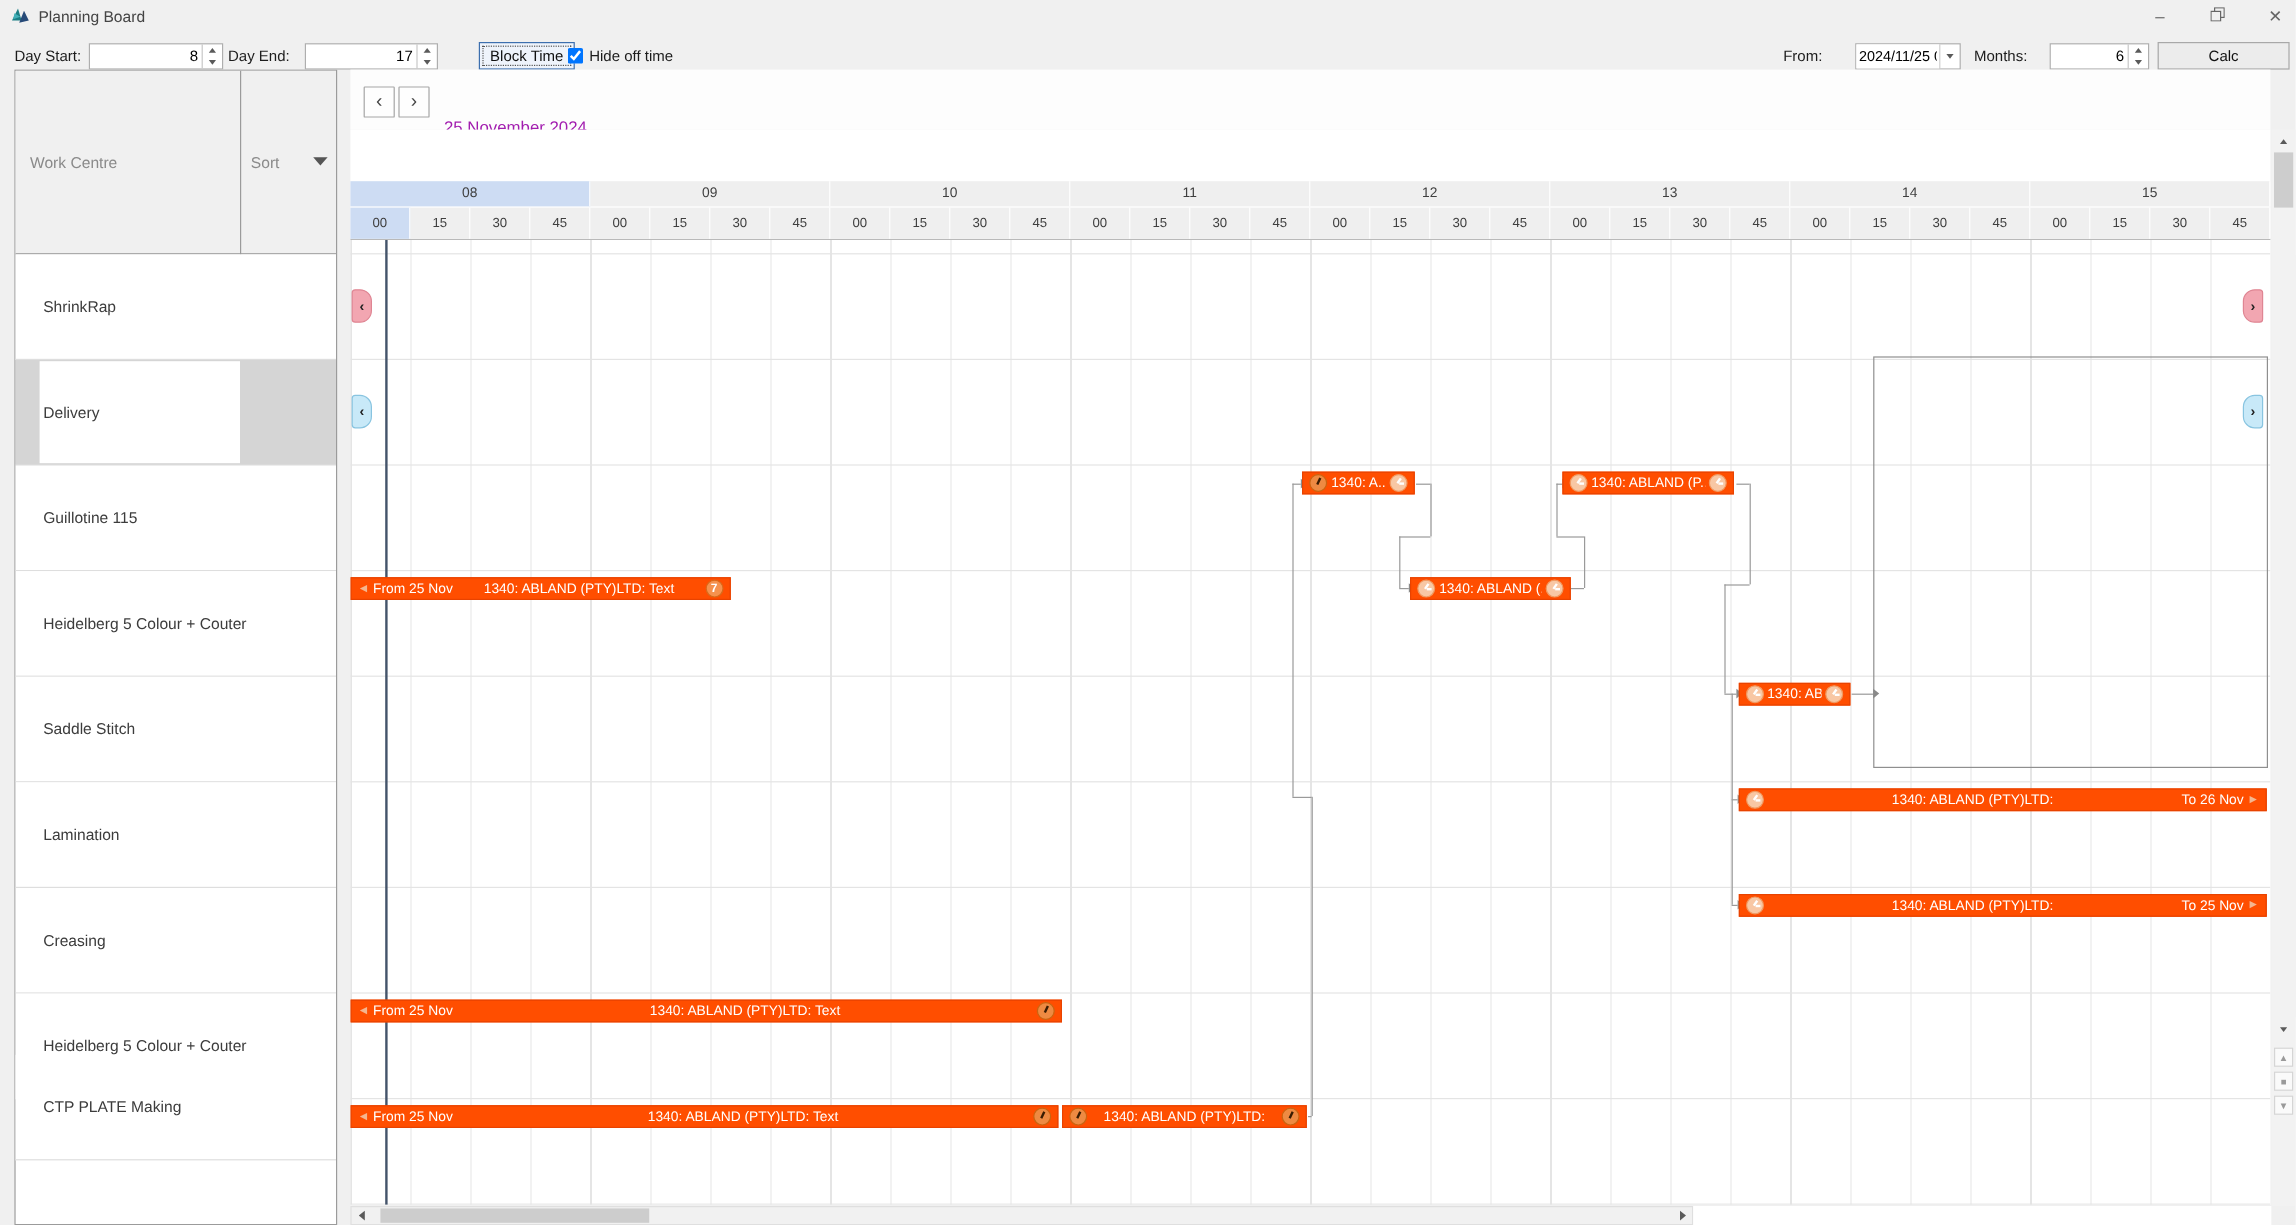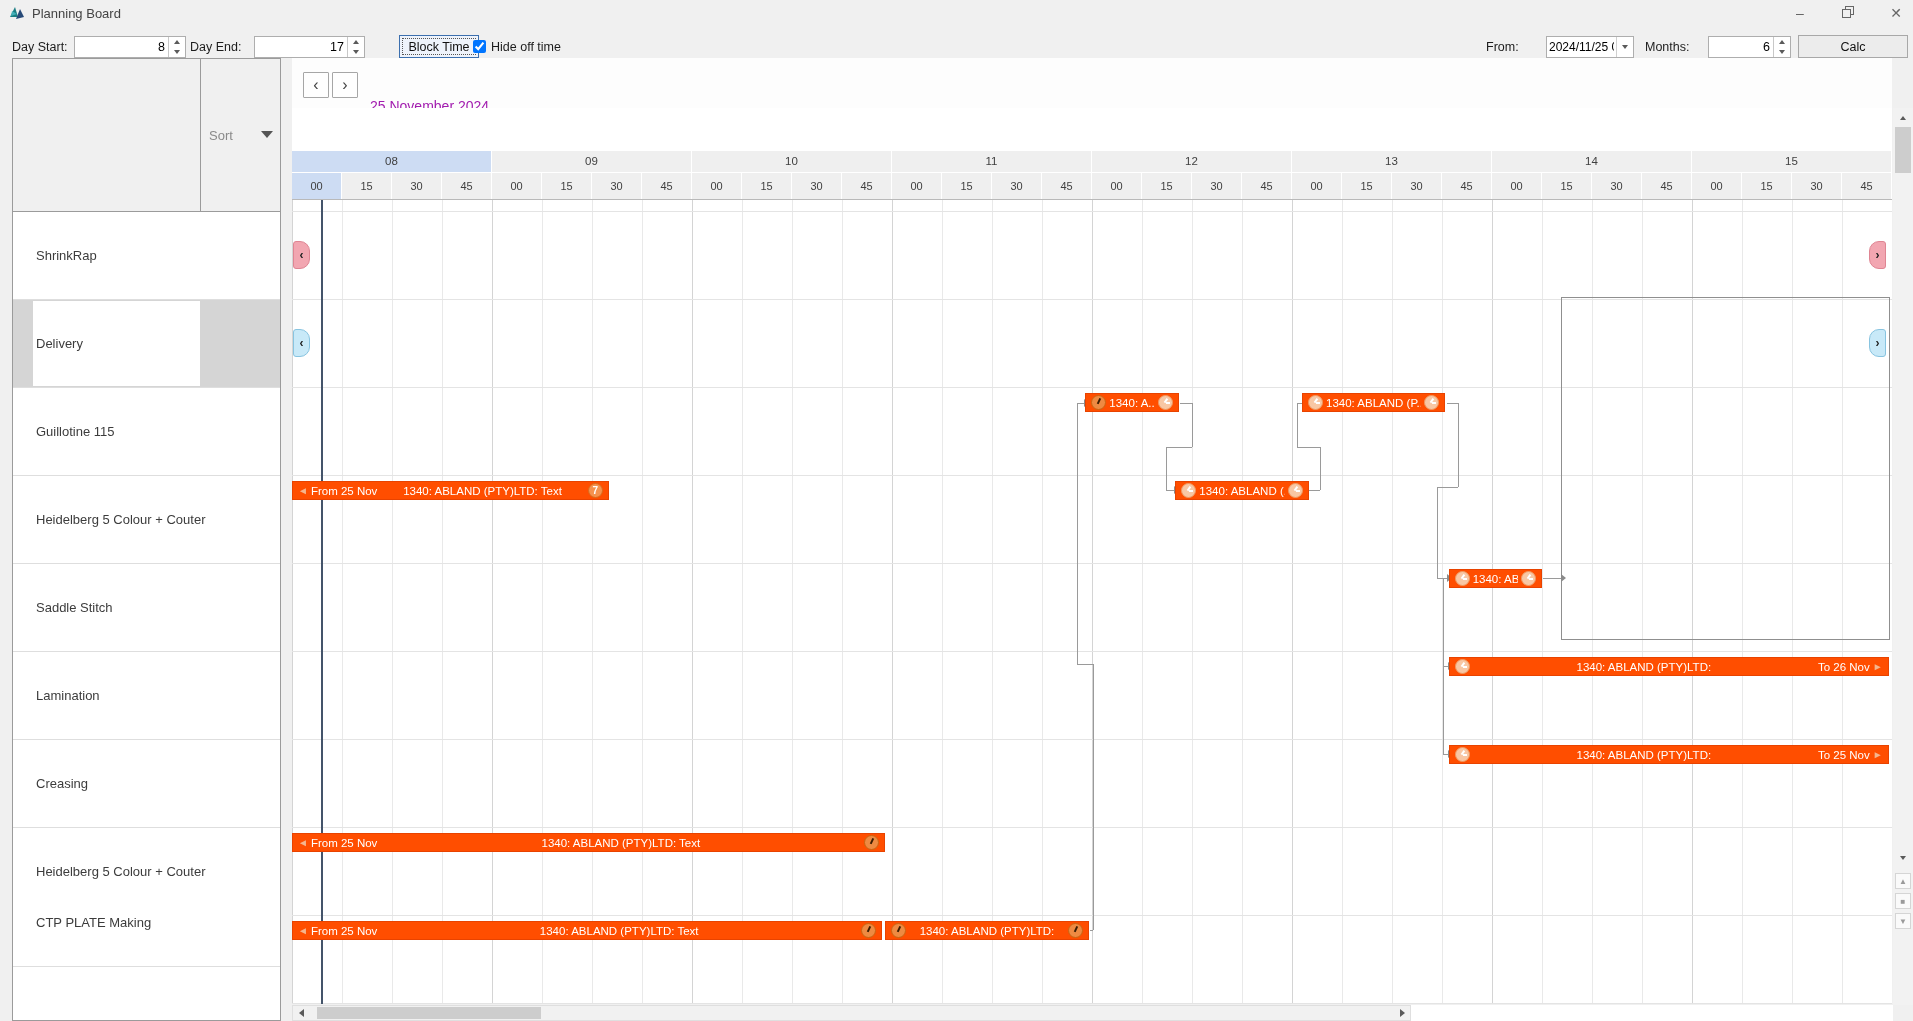--- a/index.html
+++ b/index.html
@@ -156,20 +156,21 @@
       <div>
           <span class="tri-dn"></span>
         </div>
     </div>
   </div>
   <button class="abs btn" style="left:1798px;width:110px;">Calc</button>
 </div>
 
 <div class="abs sidebar">
   <div class="abs sb-header">
+    <span class="abs sb-h-label">Work Centre</span>
     <div class="abs sb-divider"></div>
     <span class="abs sort-label">Sort</span>
     <span class="abs sort-dd"></span>
   </div>
   <div id="sidebar-rows">
       <div class="abs wc-row" style="top: 153px;">
         <div class="wc-label">ShrinkRap</div>
       </div>
       <div class="abs wc-row selected" style="top: 241px;">
         <div class="inner"></div>

